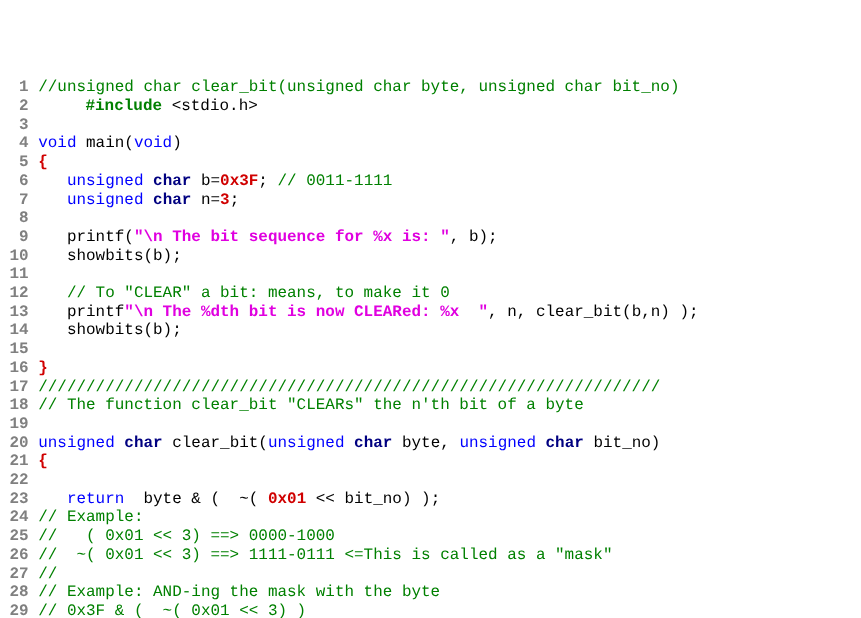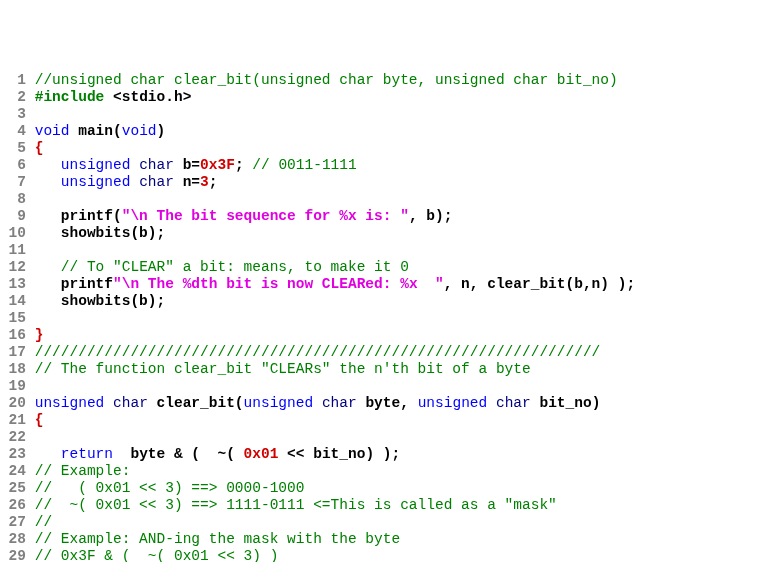--- a/index.html
+++ b/index.html
@@ -15,26 +15,26 @@
 .ln {
   display: inline-block;
   width: 22px;
   text-align: right;
   color: #808080;
   font-weight: bold;
   user-select: none;
 }
 .row { display: block; }
 .g { color: #008000; font-weight: normal; }   
-.pp { color: #008000; font-weight: bold; }
+.pp { color: #008000; font-weight: bold; margin-left: 43px; }
 .kw { color: #0000ff; font-weight: normal; }  
-.ty { color: #000080; font-weight: normal; }  
+.ty { color: #000080; font-weight: bold; }  
 .str { color: #e000e0; font-weight: bold; } 
 .num { color: #d00000; font-weight: bold; } 
-.bk { color: #000000; font-weight: bold; margin-top: 29px; }  
+.bk { color: #000000; font-weight: normal; margin-top: 29px; }  
 .rb { color: #d00000; font-weight: bold; }  
 .body { font-weight: bold; }
 </style>
 </head>
 <body>
 
 
 
 <div id="code-container" class="body"><span class="row"><span class="ln">1</span> <span class="g">//unsigned char clear_bit(unsigned char byte, unsigned char bit_no)</span></span><span class="row"><span class="ln">2</span> <span class="pp">#include</span><span class="bk"> &lt;stdio.h&gt;</span></span><span class="row"><span class="ln">3</span> </span><span class="row"><span class="ln">4</span> <span class="kw">void</span><span class="bk"> main(</span><span class="kw">void</span><span class="bk">)</span></span><span class="row"><span class="ln">5</span> <span class="rb">{</span></span><span class="row"><span class="ln">6</span> <span class="bk">   </span><span class="kw">unsigned</span><span class="bk"> </span><span class="ty">char</span><span class="bk"> b=</span><span class="num">0x3F</span><span class="bk">; </span><span class="g">// 0011-1111</span></span><span class="row"><span class="ln">7</span> <span class="bk">   </span><span class="kw">unsigned</span><span class="bk"> </span><span class="ty">char</span><span class="bk"> n=</span><span class="num">3</span><span class="bk">;</span></span><span class="row"><span class="ln">8</span> </span><span class="row"><span class="ln">9</span> <span class="bk">   printf(</span><span class="str">"\n The bit sequence for %x is: "</span><span class="bk">, b);</span></span><span class="row"><span class="ln">10</span> <span class="bk">   showbits(b);</span></span><span class="row"><span class="ln">11</span> </span><span class="row"><span class="ln">12</span> <span class="bk">   </span><span class="g">// To "CLEAR" a bit: means, to make it 0</span></span><span class="row"><span class="ln">13</span> <span class="bk">   printf</span><span class="str">"\n The %dth bit is now CLEARed: %x  "</span><span class="bk">, n, clear_bit(b,n) );</span></span><span class="row"><span class="ln">14</span> <span class="bk">   showbits(b);</span></span><span class="row"><span class="ln">15</span> </span><span class="row"><span class="ln">16</span> <span class="rb">}</span></span><span class="row"><span class="ln">17</span> <span class="g">/////////////////////////////////////////////////////////////////</span></span><span class="row"><span class="ln">18</span> <span class="g">// The function clear_bit "CLEARs" the n'th bit of a byte</span></span><span class="row"><span class="ln">19</span> </span><span class="row"><span class="ln">20</span> <span class="kw">unsigned</span><span class="bk"> </span><span class="ty">char</span><span class="bk"> clear_bit(</span><span class="kw">unsigned</span><span class="bk"> </span><span class="ty">char</span><span class="bk"> byte, </span><span class="kw">unsigned</span><span class="bk"> </span><span class="ty">char</span><span class="bk"> bit_no)</span></span><span class="row"><span class="ln">21</span> <span class="rb">{</span></span><span class="row"><span class="ln">22</span> </span><span class="row"><span class="ln">23</span> <span class="bk">   </span><span class="kw">return</span><span class="bk">  byte &amp; (  ~( </span><span class="num">0x01</span><span class="bk"> &lt;&lt; bit_no) );</span></span><span class="row"><span class="ln">24</span> <span class="g">// Example:</span></span><span class="row"><span class="ln">25</span> <span class="g">//   ( 0x01 &lt;&lt; 3) ==&gt; 0000-1000</span></span><span class="row"><span class="ln">26</span> <span class="g">//  ~( 0x01 &lt;&lt; 3) ==&gt; 1111-0111 &lt;=This is called as a "mask"</span></span><span class="row"><span class="ln">27</span> <span class="g">//</span></span><span class="row"><span class="ln">28</span> <span class="g">// Example: AND-ing the mask with the byte</span></span><span class="row"><span class="ln">29</span> <span class="g">// 0x3F &amp; (  ~( 0x01 &lt;&lt; 3) )</span></span></div>
 

